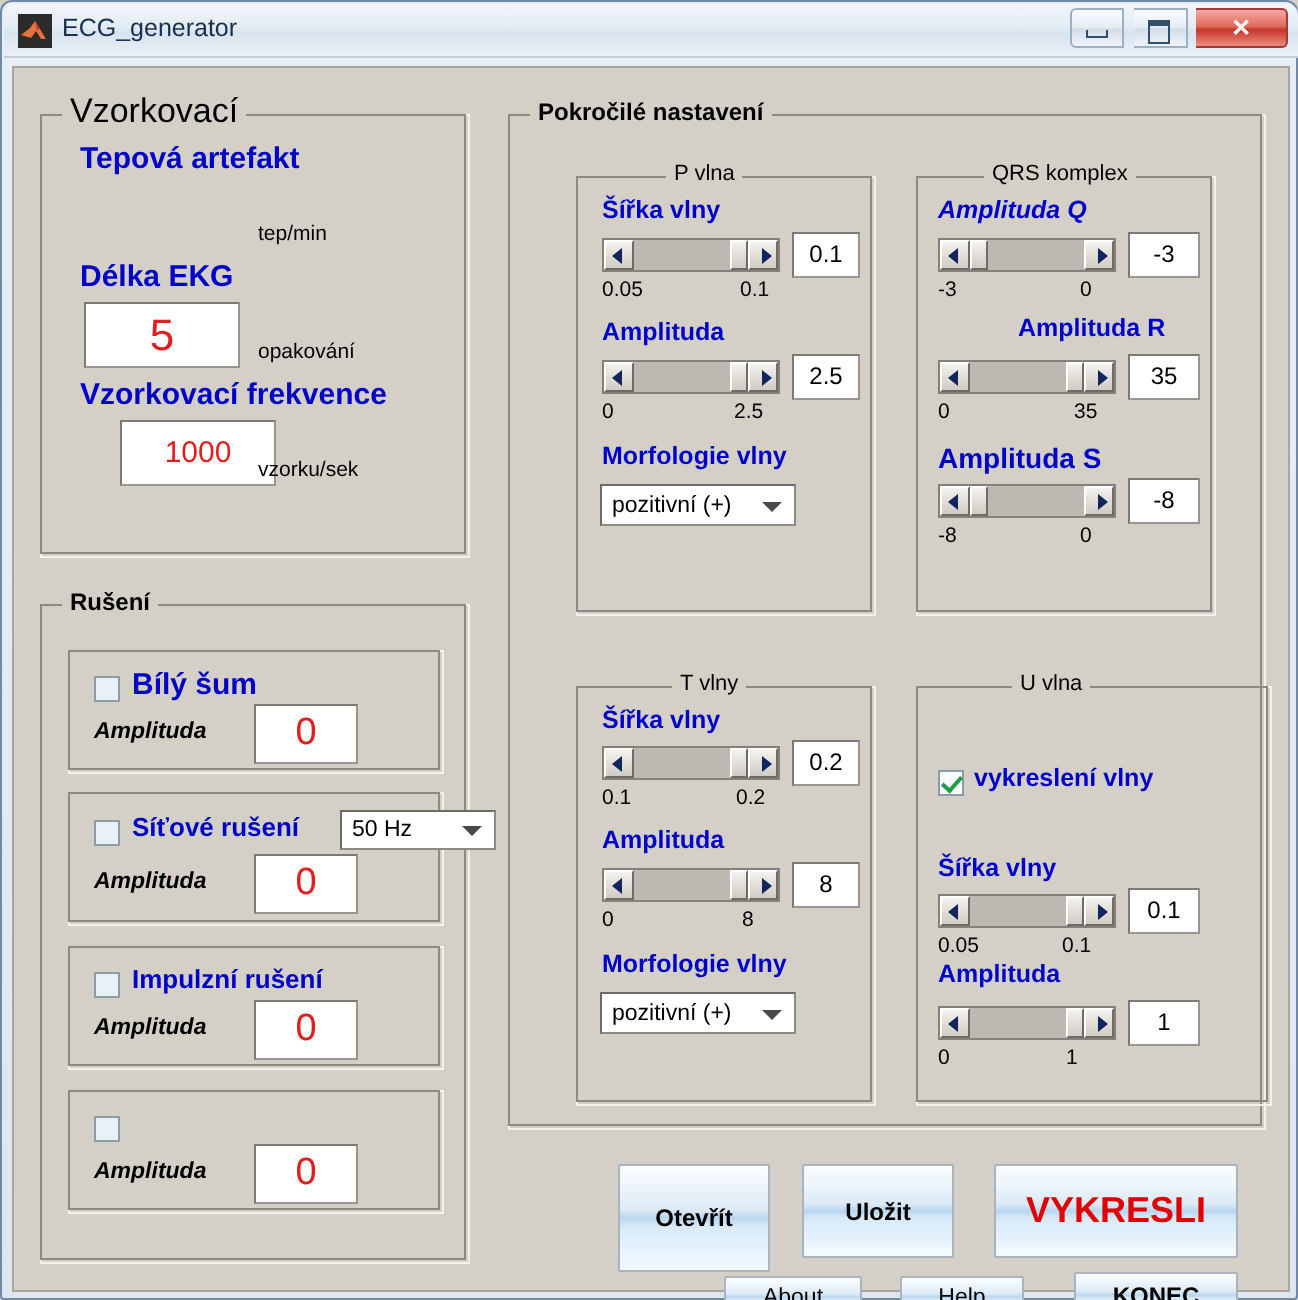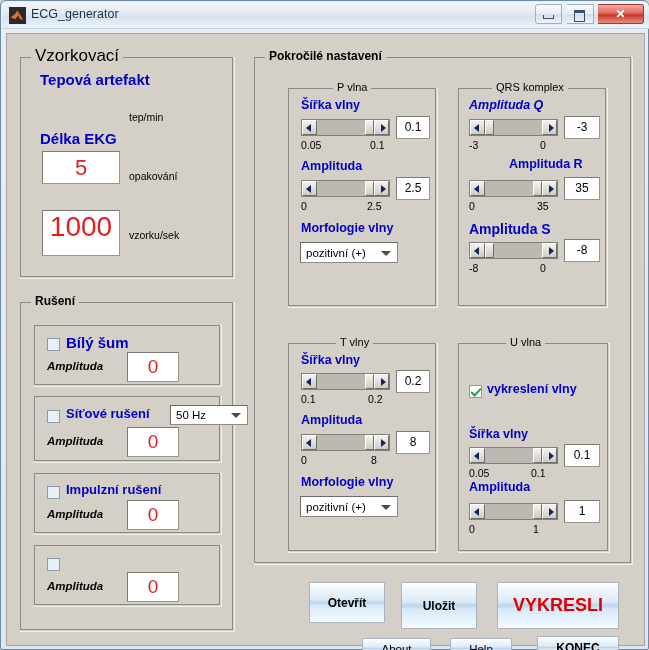--- a/index.html
+++ b/index.html
@@ -187,21 +187,22 @@
     <div class="panel" style="left:13px;top:23px;width:215px;height:222px;">
       <span class="panel-title big">Vzorkovací</span>
 
       <span class="lbl-blue" style="left:19px;top:13px;font-size:15px;">Tepová artefakt</span>
       <span class="lbl-black" style="left:108px;top:53px;font-size:10.5px;">tep/min</span>
 
       <span class="lbl-blue" style="left:19px;top:72px;font-size:15px;">Délka EKG</span>
       <div class="editbox red" style="left:21px;top:93px;width:78px;height:33px;font-size:22px;line-height:31px;">5</div>
       <span class="lbl-black" style="left:108px;top:112px;font-size:10.5px;">opakování</span>
 
-      <div class="editbox red" style="left:21px;top:152px;width:78px;height:46px;font-size:28px;line-height:31px;">1000</div>
+      <span class="lbl-blue" style="left:19px;top:131px;font-size:15px;">Vzorkovací frekvence</span>
+      <div class="editbox red" style="left:39px;top:152px;width:78px;height:33px;font-size:15px;line-height:31px;">1000</div>
       <span class="lbl-black" style="left:108px;top:171px;font-size:10.5px;">vzorku/sek</span>
     </div>
 
     <div class="panel" style="left:13px;top:268px;width:215px;height:330px;">
       <span class="panel-title bold">Rušení</span>
 
       <div class="panel" style="left:13px;top:22px;width:188px;height:62px;">
         <span class="cbx" style="left:12px;top:12px;"></span>
         <span class="lbl-blue" style="left:31px;top:8px;font-size:15px;">Bílý šum</span>
         <span class="lbl-ital" style="left:12px;top:34px;">Amplituda</span>
@@ -358,21 +359,21 @@
         <span class="tick" style="left:82px;top:110px;">8</span>
         <div class="editbox" style="left:107px;top:87px;width:34px;height:23px;font-size:12px;line-height:21px;">8</div>
 
         <span class="lbl-blue" style="left:12px;top:131px;font-size:12.5px;">Morfologie vlny</span>
         <div class="popup" style="left:11px;top:152px;width:98px;height:21px;">
           <span class="pv">pozitivní (+)</span>
           <i class="arrow"></i>
         </div>
       </div>
 
-      <div class="panel" style="left:203px;top:285px;width:152px;height:210px;">
+      <div class="panel" style="left:203px;top:285px;width:178px;height:210px;">
         <span class="panel-title" style="left:47px;">U vlna</span>
 
         <span class="cbx checked" style="left:10px;top:41px;"></span>
         <span class="lbl-blue" style="left:28px;top:38px;font-size:12.5px;">vykreslení vlny</span>
 
         <span class="lbl-blue" style="left:10px;top:83px;font-size:12.5px;">Šířka vlny</span>
         <div class="slider" style="left:10px;top:103px;width:89px;">
           <span class="sl-btn l">
               <i></i>
             </span>
@@ -396,21 +397,21 @@
           <span class="sl-btn r">
               <i></i>
             </span>
         </div>
         <span class="tick" style="left:10px;top:179px;">0</span>
         <span class="tick" style="left:74px;top:179px;">1</span>
         <div class="editbox" style="left:105px;top:156px;width:36px;height:23px;font-size:12px;line-height:21px;">1</div>
       </div>
     </div>
 
-    <div class="btn" style="left:302px;top:548px;width:76px;height:41px;font-size:12px;">Otevřít</div>
+    <div class="btn" style="left:302px;top:548px;width:76px;height:54px;font-size:12px;">Otevřít</div>
     <div class="btn" style="left:394px;top:548px;width:76px;height:47px;font-size:12px;">Uložit</div>
     <div class="btn red" style="left:490px;top:548px;width:122px;height:47px;font-size:18px;">VYKRESLI</div>
     <div class="btn" style="left:355px;top:604px;width:69px;height:21px;font-size:11.5px;font-weight:normal;">About</div>
     <div class="btn" style="left:443px;top:604px;width:62px;height:21px;font-size:11.5px;font-weight:normal;">Help</div>
     <div class="btn" style="left:530px;top:602px;width:82px;height:23px;font-size:12px;">KONEC</div>
 
   </div>
 </div>
 
 </body></html>

